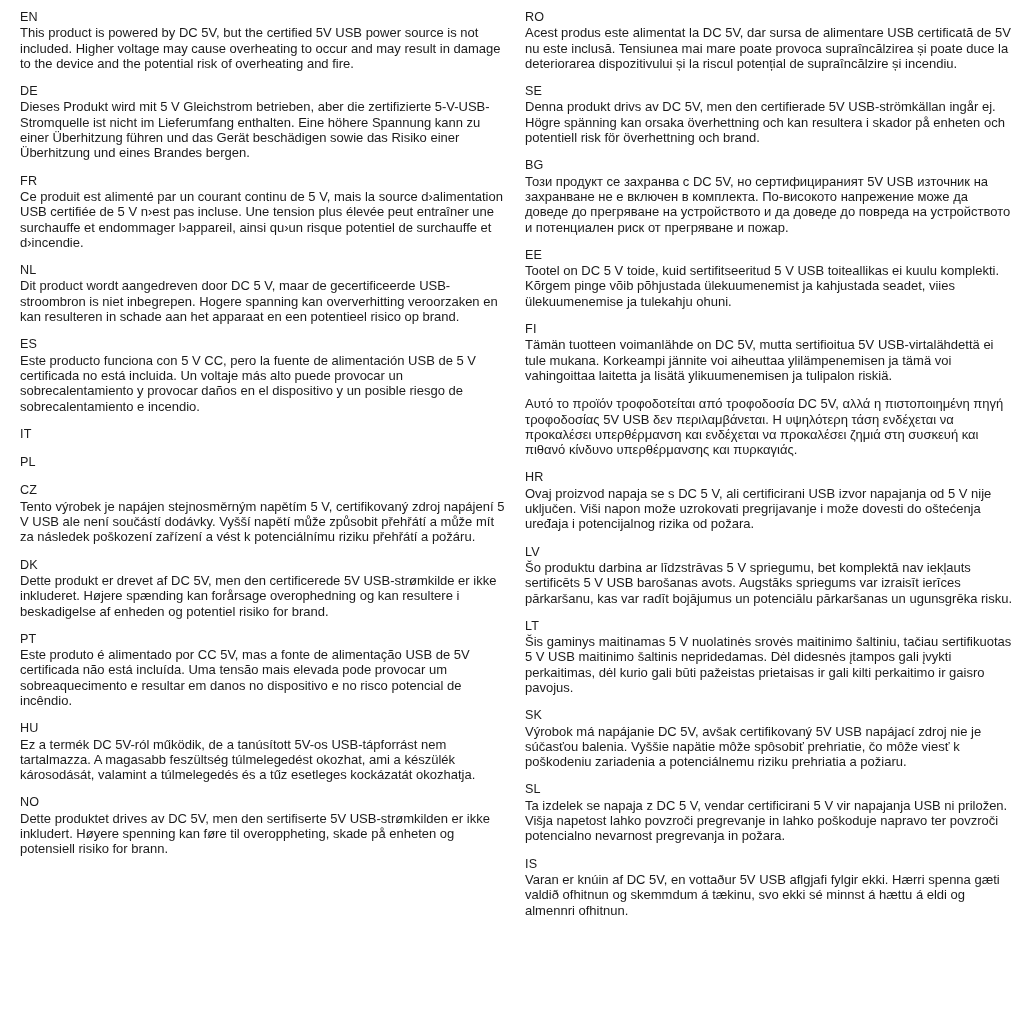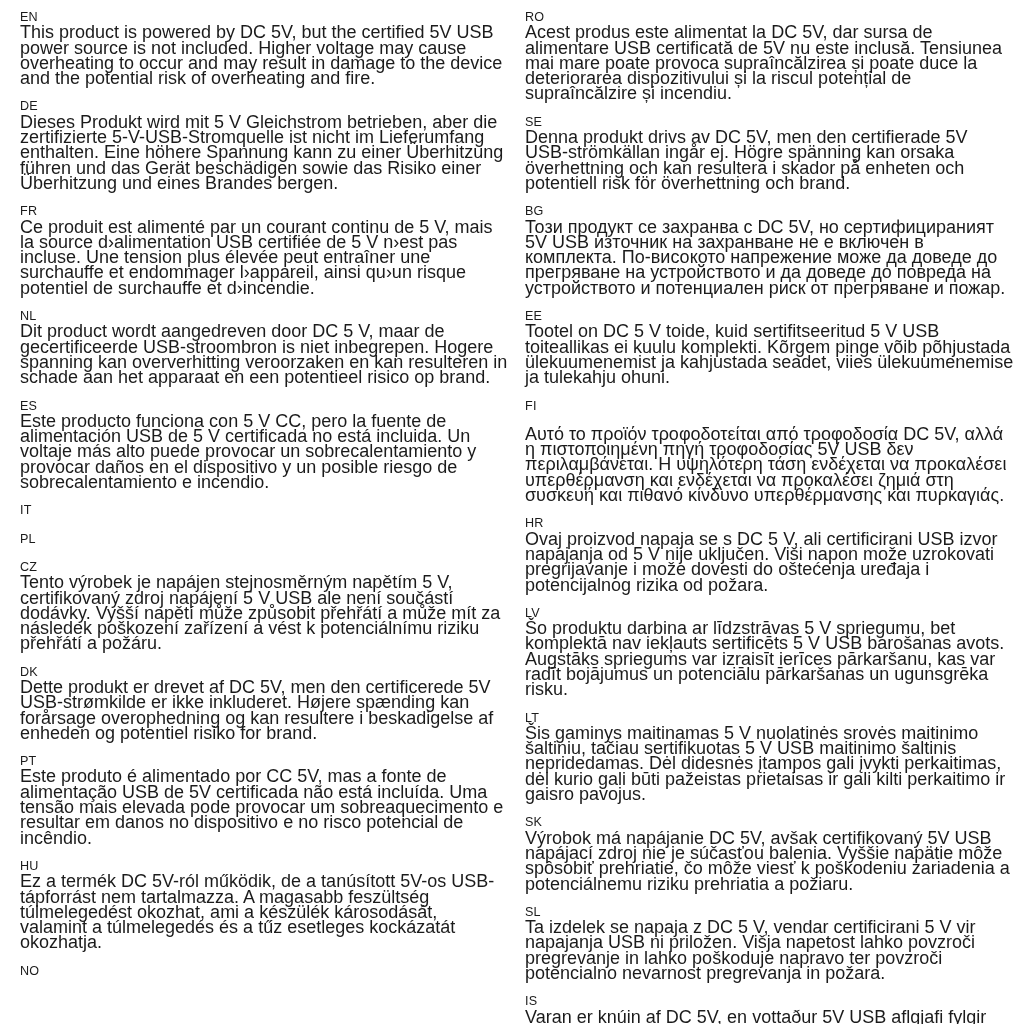--- a/index.html
+++ b/index.html
@@ -25,21 +25,21 @@
   .lang-section {
     margin-bottom: 13px;
   }
   .lang-code {
     font-size: 12.6px;
     line-height: 15.3px;
     font-weight: 400;
     letter-spacing: 0.2px;
   }
   .lang-text {
-    font-size: 18px;
+    font-size: 13px;
     line-height: 15.3px;
     font-weight: 400;
   }
 </style>
 </head>
 <body>
 
 <div class="page">
   <div class="column">
       <section class="lang-section">
@@ -79,20 +79,21 @@
       <section class="lang-section">
         <div class="lang-code">PT</div>
         <p class="lang-text">Este produto é alimentado por CC 5V, mas a fonte de alimentação USB de 5V certificada não está incluída. Uma tensão mais elevada pode provocar um sobreaquecimento e resultar em danos no dispositivo e no risco potencial de incêndio.</p>
       </section>
       <section class="lang-section">
         <div class="lang-code">HU</div>
         <p class="lang-text">Ez a termék DC 5V-ról működik, de a tanúsított 5V-os USB-tápforrást nem tartalmazza. A magasabb feszültség túlmelegedést okozhat, ami a készülék károsodását, valamint a túlmelegedés és a tűz esetleges kockázatát okozhatja.</p>
       </section>
       <section class="lang-section">
         <div class="lang-code">NO</div>
+        <p class="lang-text">Dette produktet drives av DC 5V, men den sertifiserte 5V USB-strømkilden er ikke inkludert. Høyere spenning kan føre til overoppheting, skade på enheten og potensiell risiko for brann.</p>
       </section>
     </div>
   <div class="column">
       <section class="lang-section">
         <div class="lang-code">RO</div>
         <p class="lang-text">Acest produs este alimentat la DC 5V, dar sursa de alimentare USB certificată de 5V nu este inclusă. Tensiunea mai mare poate provoca supraîncălzirea și poate duce la deteriorarea dispozitivului și la riscul potențial de supraîncălzire și incendiu.</p>
       </section>
       <section class="lang-section">
         <div class="lang-code">SE</div>
         <p class="lang-text">Denna produkt drivs av DC 5V, men den certifierade 5V USB-strömkällan ingår ej. Högre spänning kan orsaka överhettning och kan resultera i skador på enheten och potentiell risk för överhettning och brand.</p>
@@ -100,20 +101,21 @@
       <section class="lang-section">
         <div class="lang-code">BG</div>
         <p class="lang-text">Този продукт се захранва с DC 5V, но сертифицираният 5V USB източник на захранване не е включен в комплекта. По-високото напрежение може да доведе до прегряване на устройството и да доведе до повреда на устройството и потенциален риск от прегряване и пожар.</p>
       </section>
       <section class="lang-section">
         <div class="lang-code">EE</div>
         <p class="lang-text">Tootel on DC 5 V toide, kuid sertifitseeritud 5 V USB toiteallikas ei kuulu komplekti. Kõrgem pinge võib põhjustada ülekuumenemist ja kahjustada seadet, viies ülekuumenemise ja tulekahju ohuni.</p>
       </section>
       <section class="lang-section">
         <div class="lang-code">FI</div>
+        <p class="lang-text">Tämän tuotteen voimanlähde on DC 5V, mutta sertifioitua 5V USB-virtalähdettä ei tule mukana. Korkeampi jännite voi aiheuttaa ylilämpenemisen ja tämä voi vahingoittaa laitetta ja lisätä ylikuumenemisen ja tulipalon riskiä.</p>
       </section>
       <section class="lang-section">
         <p class="lang-text">Αυτό το προϊόν τροφοδοτείται από τροφοδοσία DC 5V, αλλά η πιστοποιημένη πηγή τροφοδοσίας 5V USB δεν περιλαμβάνεται. Η υψηλότερη τάση ενδέχεται να προκαλέσει υπερθέρμανση και ενδέχεται να προκαλέσει ζημιά στη συσκευή και πιθανό κίνδυνο υπερθέρμανσης και πυρκαγιάς.</p>
       </section>
       <section class="lang-section">
         <div class="lang-code">HR</div>
         <p class="lang-text">Ovaj proizvod napaja se s DC 5 V, ali certificirani USB izvor napajanja od 5 V nije uključen. Viši napon može uzrokovati pregrijavanje i može dovesti do oštećenja uređaja i potencijalnog rizika od požara.</p>
       </section>
       <section class="lang-section">
         <div class="lang-code">LV</div>

